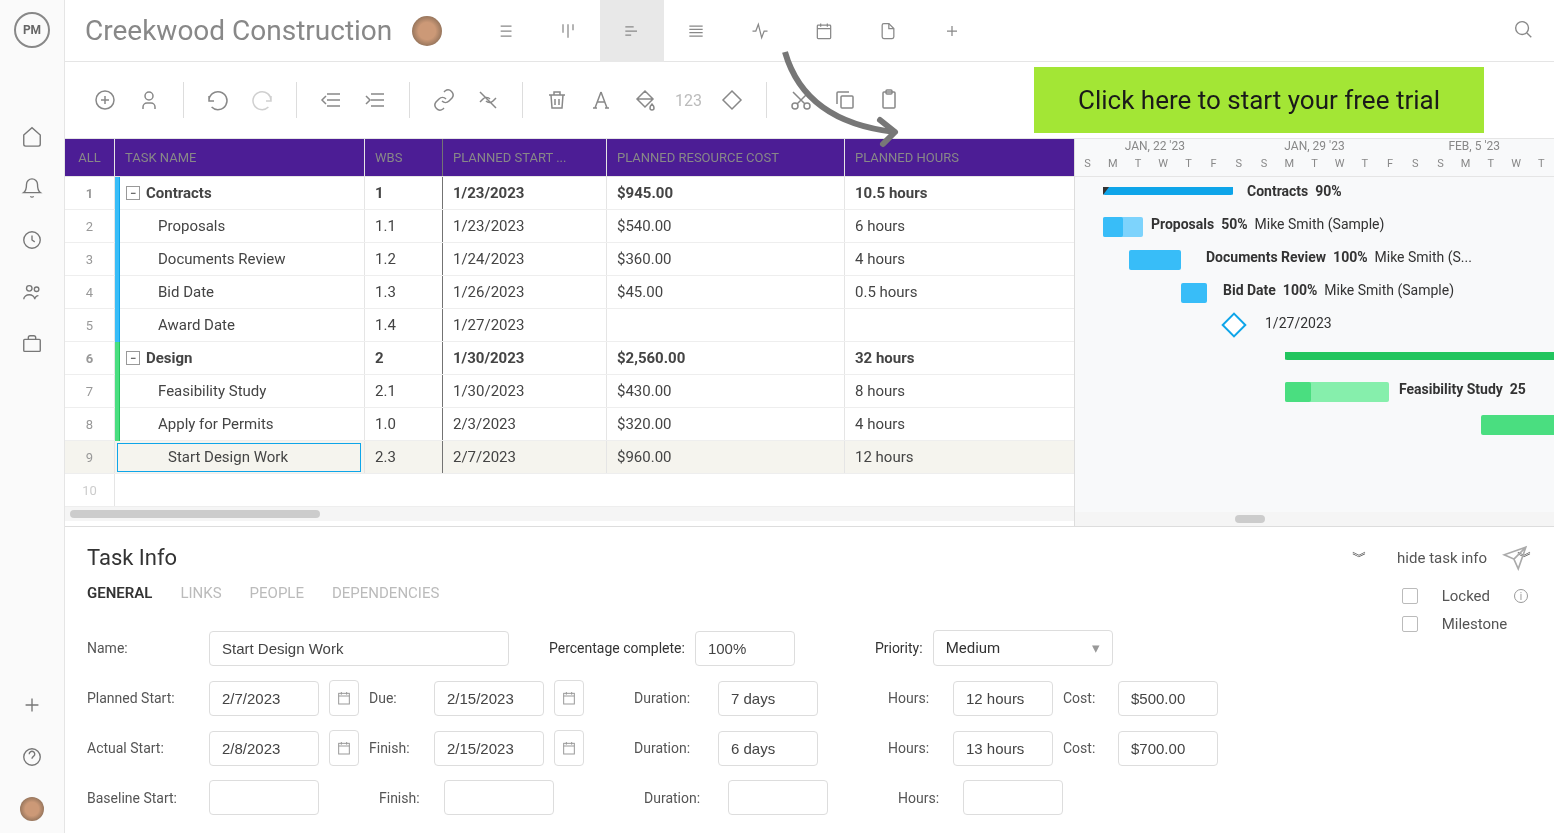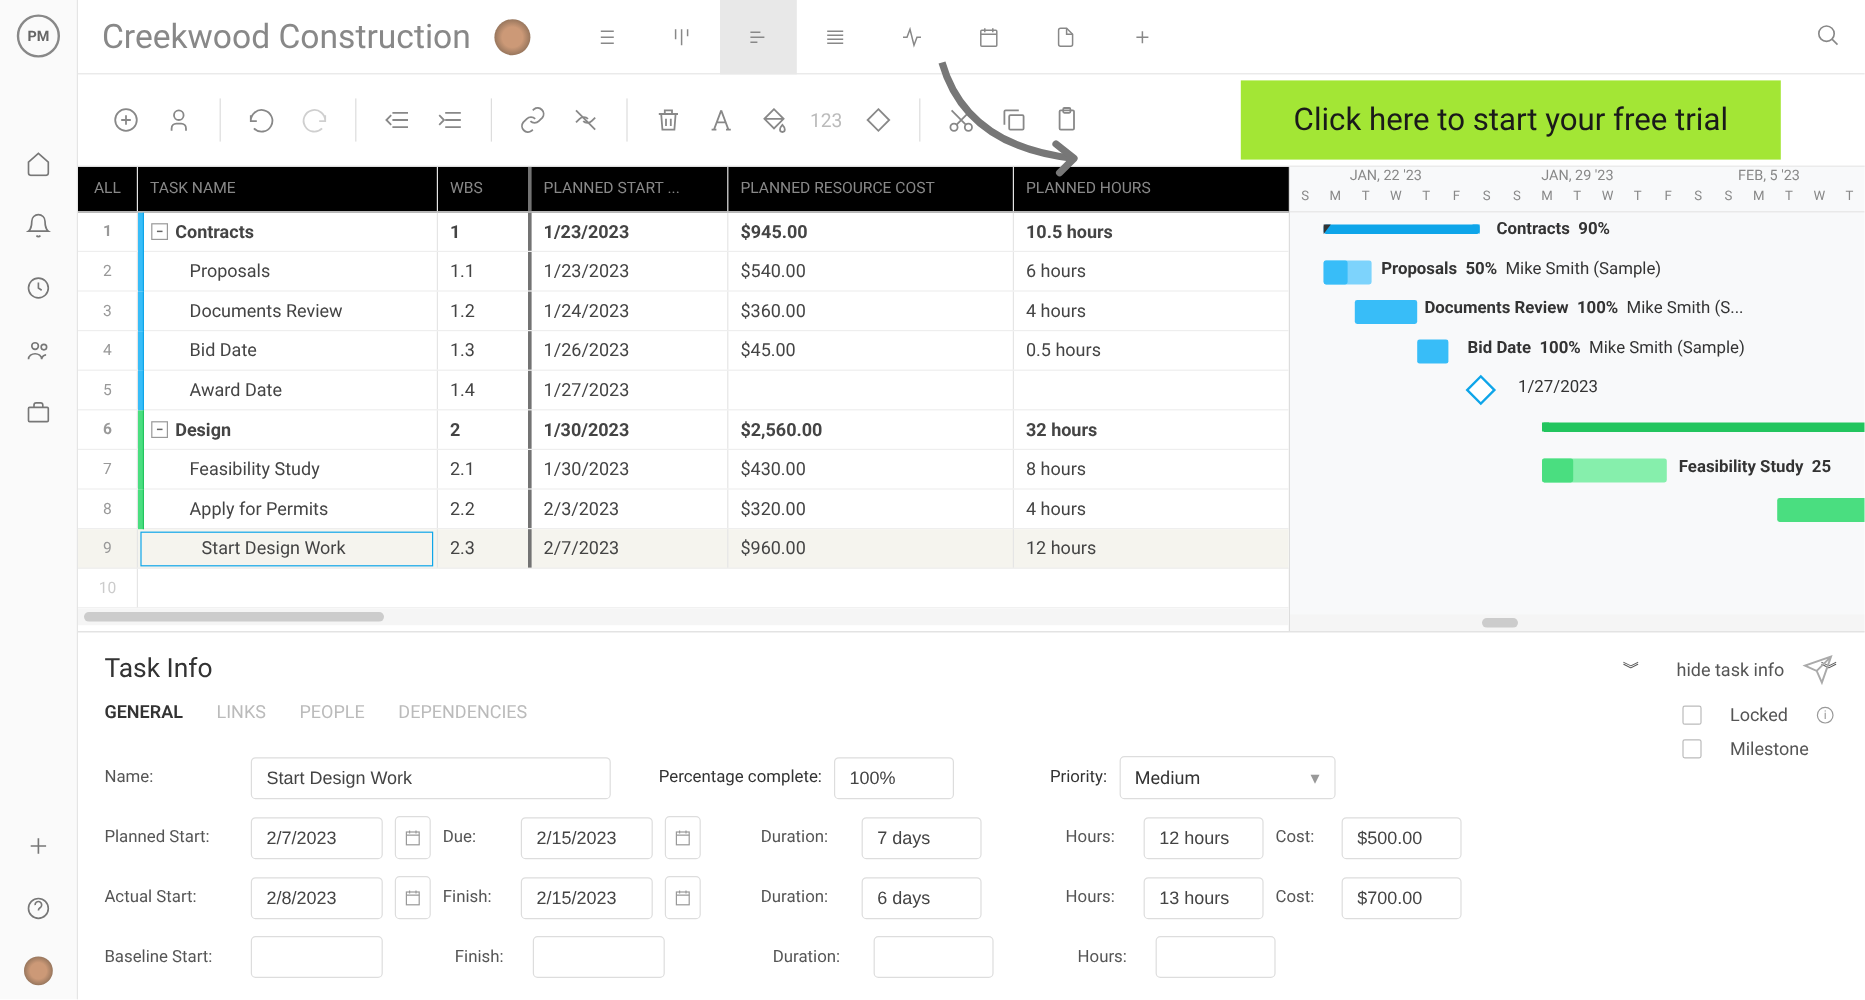--- a/index.html
+++ b/index.html
@@ -25,24 +25,24 @@
 .toolbar-row { height: 76px; display: flex; align-items: center; padding: 0 26px; gap: 16px; position: relative; }
 .tool-icon { width: 28px; height: 28px; color: #888; cursor: pointer; display: flex; align-items: center; justify-content: center; }
 .tool-icon svg { width: 24px; height: 24px; stroke: currentColor; fill: none; stroke-width: 1.5; }
 .tool-sep { width: 1px; height: 36px; background: #ddd; margin: 0 4px; }
 .tool-text { color: #bbb; font-size: 16px; }
 .cta-banner { position: absolute; right: 70px; top: 50%; transform: translateY(-50%); background: #a3e635; color: #1a1a1a; font-size: 26px; padding: 18px 44px; font-weight: 400; z-index: 10; }
 .arrow-svg { position: absolute; left: 700px; top: -20px; z-index: 5; }
 
 .content { flex: 1; display: flex; border-top: 1px solid #e5e5e5; overflow: hidden; }
 .grid { width: 1010px; display: flex; flex-direction: column; border-right: 1px solid #ddd; }
-.grid-header { display: flex; height: 38px; background: #000000; border-bottom: 1px solid #e5e5e5; color: #888; font-size: 13px; align-items: center; }
+.grid-header { display: flex; height: 38px; background: #4c1d95; border-bottom: 1px solid #e5e5e5; color: #888; font-size: 13px; align-items: center; }
 .col-num { width: 50px; text-align: center; border-right: 1px solid #e5e5e5; display:flex;align-items:center;justify-content:center;height:100%;}
 .col-task { width: 250px; padding-left: 10px; border-right: 1px solid #e5e5e5; display:flex;align-items:center;height:100%;}
-.col-wbs { width: 78px; padding-left: 10px; border-right: 3px solid #737373; display:flex;align-items:center;height:100%;text-align:right;}
+.col-wbs { width: 78px; padding-left: 10px; border-right: 1px solid #737373; display:flex;align-items:center;height:100%;text-align:right;}
 .col-start { width: 164px; padding-left: 10px; border-right: 1px solid #e5e5e5; display:flex;align-items:center;height:100%;}
 .col-cost { width: 238px; padding-left: 10px; border-right: 1px solid #e5e5e5; display:flex;align-items:center;height:100%;}
 .col-hours { width: 160px; padding-left: 10px; display:flex;align-items:center;height:100%;}
 .grid-body { overflow-y: auto; }
 .grid-row { display: flex; height: 33px; border-bottom: 1px solid #eee; align-items: center; font-size: 15px; color: #444; }
 .grid-row.bold { font-weight: 700; }
 .grid-row.selected { background: #f5f4ee; }
 .grid-row .col-num { color: #999; font-size: 13px; }
 .task-cell { display: flex; align-items: center; gap: 6px; }
 .color-bar { width: 5px; height: 33px; }
@@ -412,21 +412,21 @@
     <div class="col-hours">8 hours</div>
             </div>
             <div class="grid-row">
     <div class="col-num">8</div>
     <div class="col-task" style="padding-left:0">
                 <div class="task-cell">
                   <div class="color-bar green"></div>
                   <span class="task-indent">Apply for Permits</span>
                 </div>
               </div>
-    <div class="col-wbs">2.2</div>
+    <div class="col-wbs">1.0</div>
     <div class="col-start">2/3/2023</div>
     <div class="col-cost">$320.00</div>
     <div class="col-hours">4 hours</div>
             </div>
             <div class="grid-row selected">
     <div class="col-num">9</div>
     <div class="col-task" style="padding-left:0">
                 <div class="sel-box">
                   <span style="padding-left:50px">Start Design Work</span>
                 </div>
@@ -479,21 +479,21 @@
               <div class="gantt-bar gantt-summary" style="left:28px;width:130px;top:10px"></div>
               <div class="gantt-label" style="left:172px;top:6px"><b>Contracts</b>&nbsp;&nbsp;<b>90%</b></div>
             </div>
           <div class="gantt-bar-row">
               <div class="gantt-bar gantt-task light" style="left:28px;width:40px"></div>
               <div class="gantt-bar gantt-task" style="left:28px;width:20px"></div>
               <div class="gantt-label" style="left:76px;top:6px"><b>Proposals</b>&nbsp;&nbsp;<b>50%</b>&nbsp;&nbsp;<span>Mike Smith (Sample)</span></div>
             </div>
           <div class="gantt-bar-row">
               <div class="gantt-bar gantt-task" style="left:54px;width:52px"></div>
-              <div class="gantt-label" style="left:112px;top:6px"><b>Documents Review</b>&nbsp;&nbsp;<b>100%</b>&nbsp;&nbsp;<span>Mike Smith (S...</span></div>
+              <div class="gantt-label" style="left:131px;top:6px"><b>Documents Review</b>&nbsp;&nbsp;<b>100%</b>&nbsp;&nbsp;<span>Mike Smith (S...</span></div>
             </div>
           <div class="gantt-bar-row">
               <div class="gantt-bar gantt-task" style="left:106px;width:26px"></div>
               <div class="gantt-label" style="left:148px;top:6px"><b>Bid Date</b>&nbsp;&nbsp;<b>100%</b>&nbsp;&nbsp;<span>Mike Smith (Sample)</span></div>
             </div>
           <div class="gantt-bar-row">
               <div class="milestone" style="left:150px;top:7px"></div>
               <div class="gantt-label" style="left:190px;top:6px">1/27/2023</div>
             </div>
           <div class="gantt-bar-row">

